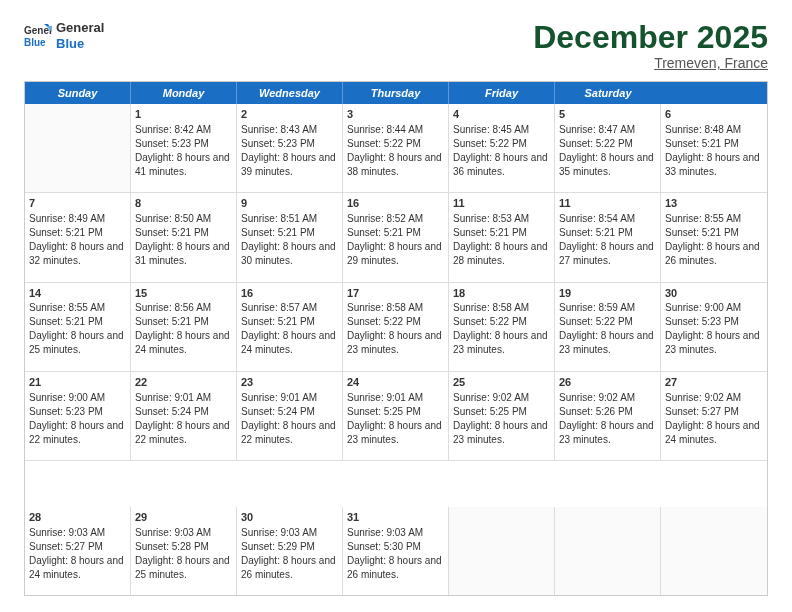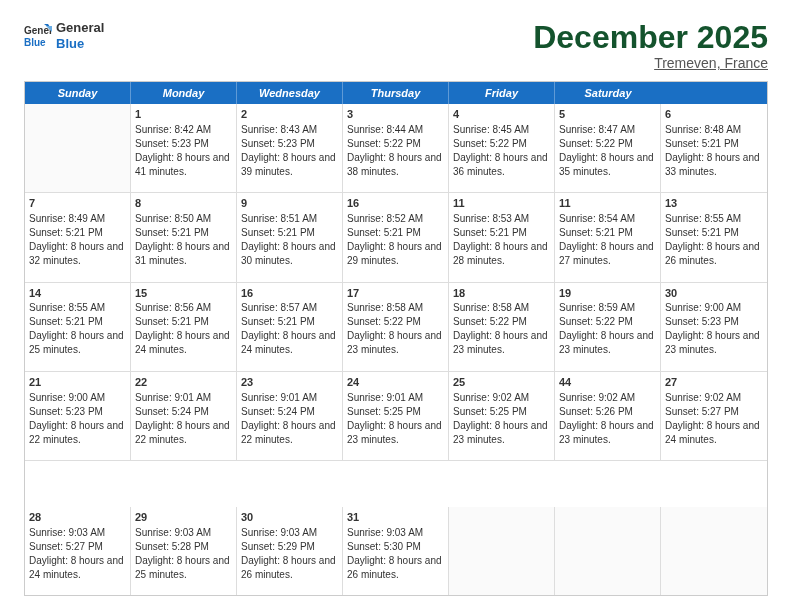--- a/index.html
+++ b/index.html
@@ -162,21 +162,21 @@
           <div class="cal-cell"><span class="day-num">18</span><span class="cell-info">Sunrise: 8:58 AM<br>Sunset: 5:22 PM<br>Daylight: 8 hours and 23 minutes.</span></div>
           <div class="cal-cell"><span class="day-num">19</span><span class="cell-info">Sunrise: 8:59 AM<br>Sunset: 5:22 PM<br>Daylight: 8 hours and 23 minutes.</span></div>
           <div class="cal-cell"><span class="day-num">30</span><span class="cell-info">Sunrise: 9:00 AM<br>Sunset: 5:23 PM<br>Daylight: 8 hours and 23 minutes.</span></div>
         </div>
         <div class="cal-row">
           <div class="cal-cell"><span class="day-num">21</span><span class="cell-info">Sunrise: 9:00 AM<br>Sunset: 5:23 PM<br>Daylight: 8 hours and 22 minutes.</span></div>
           <div class="cal-cell"><span class="day-num">22</span><span class="cell-info">Sunrise: 9:01 AM<br>Sunset: 5:24 PM<br>Daylight: 8 hours and 22 minutes.</span></div>
           <div class="cal-cell"><span class="day-num">23</span><span class="cell-info">Sunrise: 9:01 AM<br>Sunset: 5:24 PM<br>Daylight: 8 hours and 22 minutes.</span></div>
           <div class="cal-cell"><span class="day-num">24</span><span class="cell-info">Sunrise: 9:01 AM<br>Sunset: 5:25 PM<br>Daylight: 8 hours and 23 minutes.</span></div>
           <div class="cal-cell"><span class="day-num">25</span><span class="cell-info">Sunrise: 9:02 AM<br>Sunset: 5:25 PM<br>Daylight: 8 hours and 23 minutes.</span></div>
-          <div class="cal-cell"><span class="day-num">44</span><span class="cell-info">Sunrise: 9:02 AM<br>Sunset: 5:26 PM<br>Daylight: 8 hours and 23 minutes.</span></div>
+          <div class="cal-cell"><span class="day-num">26</span><span class="cell-info">Sunrise: 9:02 AM<br>Sunset: 5:26 PM<br>Daylight: 8 hours and 23 minutes.</span></div>
           <div class="cal-cell"><span class="day-num">27</span><span class="cell-info">Sunrise: 9:02 AM<br>Sunset: 5:27 PM<br>Daylight: 8 hours and 24 minutes.</span></div>
         </div>
         <div class="cal-row">
           <div class="cal-cell"><span class="day-num">28</span><span class="cell-info">Sunrise: 9:03 AM<br>Sunset: 5:27 PM<br>Daylight: 8 hours and 24 minutes.</span></div>
           <div class="cal-cell"><span class="day-num">29</span><span class="cell-info">Sunrise: 9:03 AM<br>Sunset: 5:28 PM<br>Daylight: 8 hours and 25 minutes.</span></div>
           <div class="cal-cell"><span class="day-num">30</span><span class="cell-info">Sunrise: 9:03 AM<br>Sunset: 5:29 PM<br>Daylight: 8 hours and 26 minutes.</span></div>
           <div class="cal-cell"><span class="day-num">31</span><span class="cell-info">Sunrise: 9:03 AM<br>Sunset: 5:30 PM<br>Daylight: 8 hours and 26 minutes.</span></div>
           <div class="cal-cell empty"></div>
           <div class="cal-cell empty"></div>
           <div class="cal-cell empty"></div>

